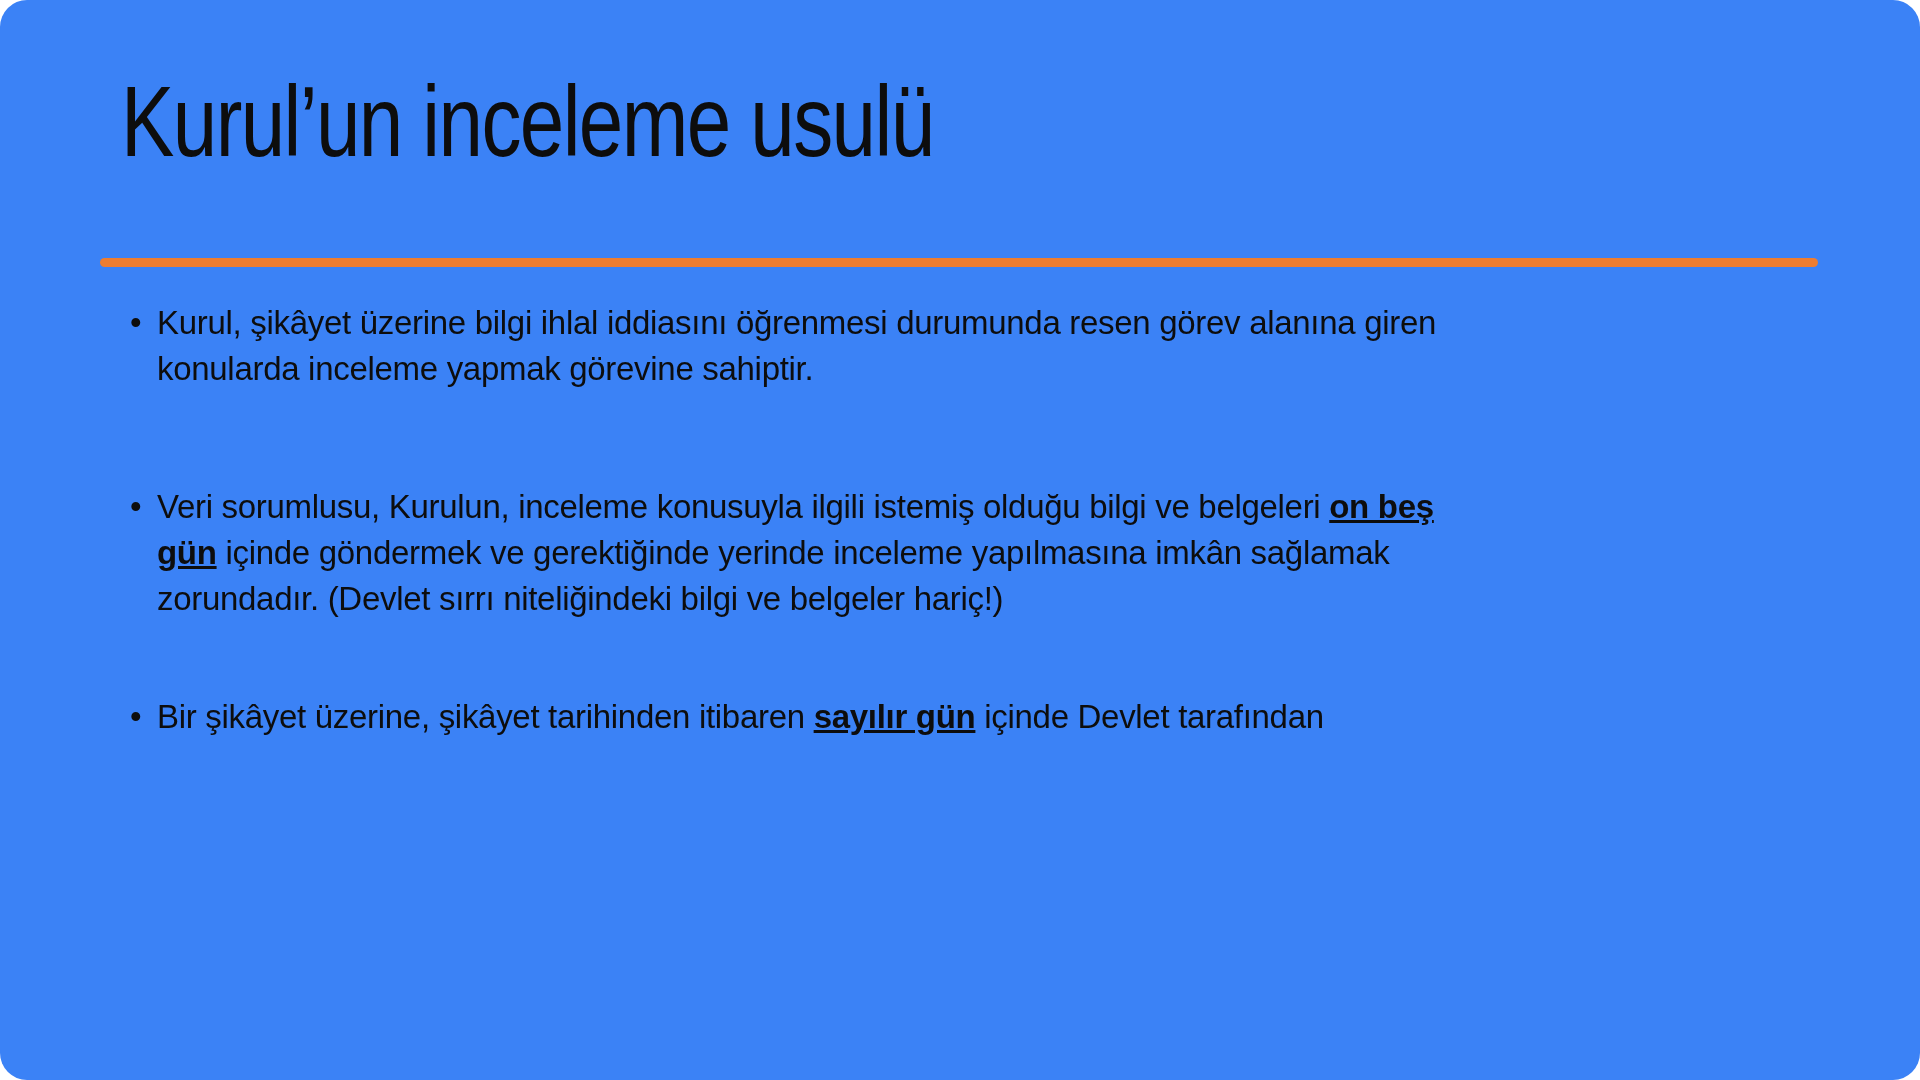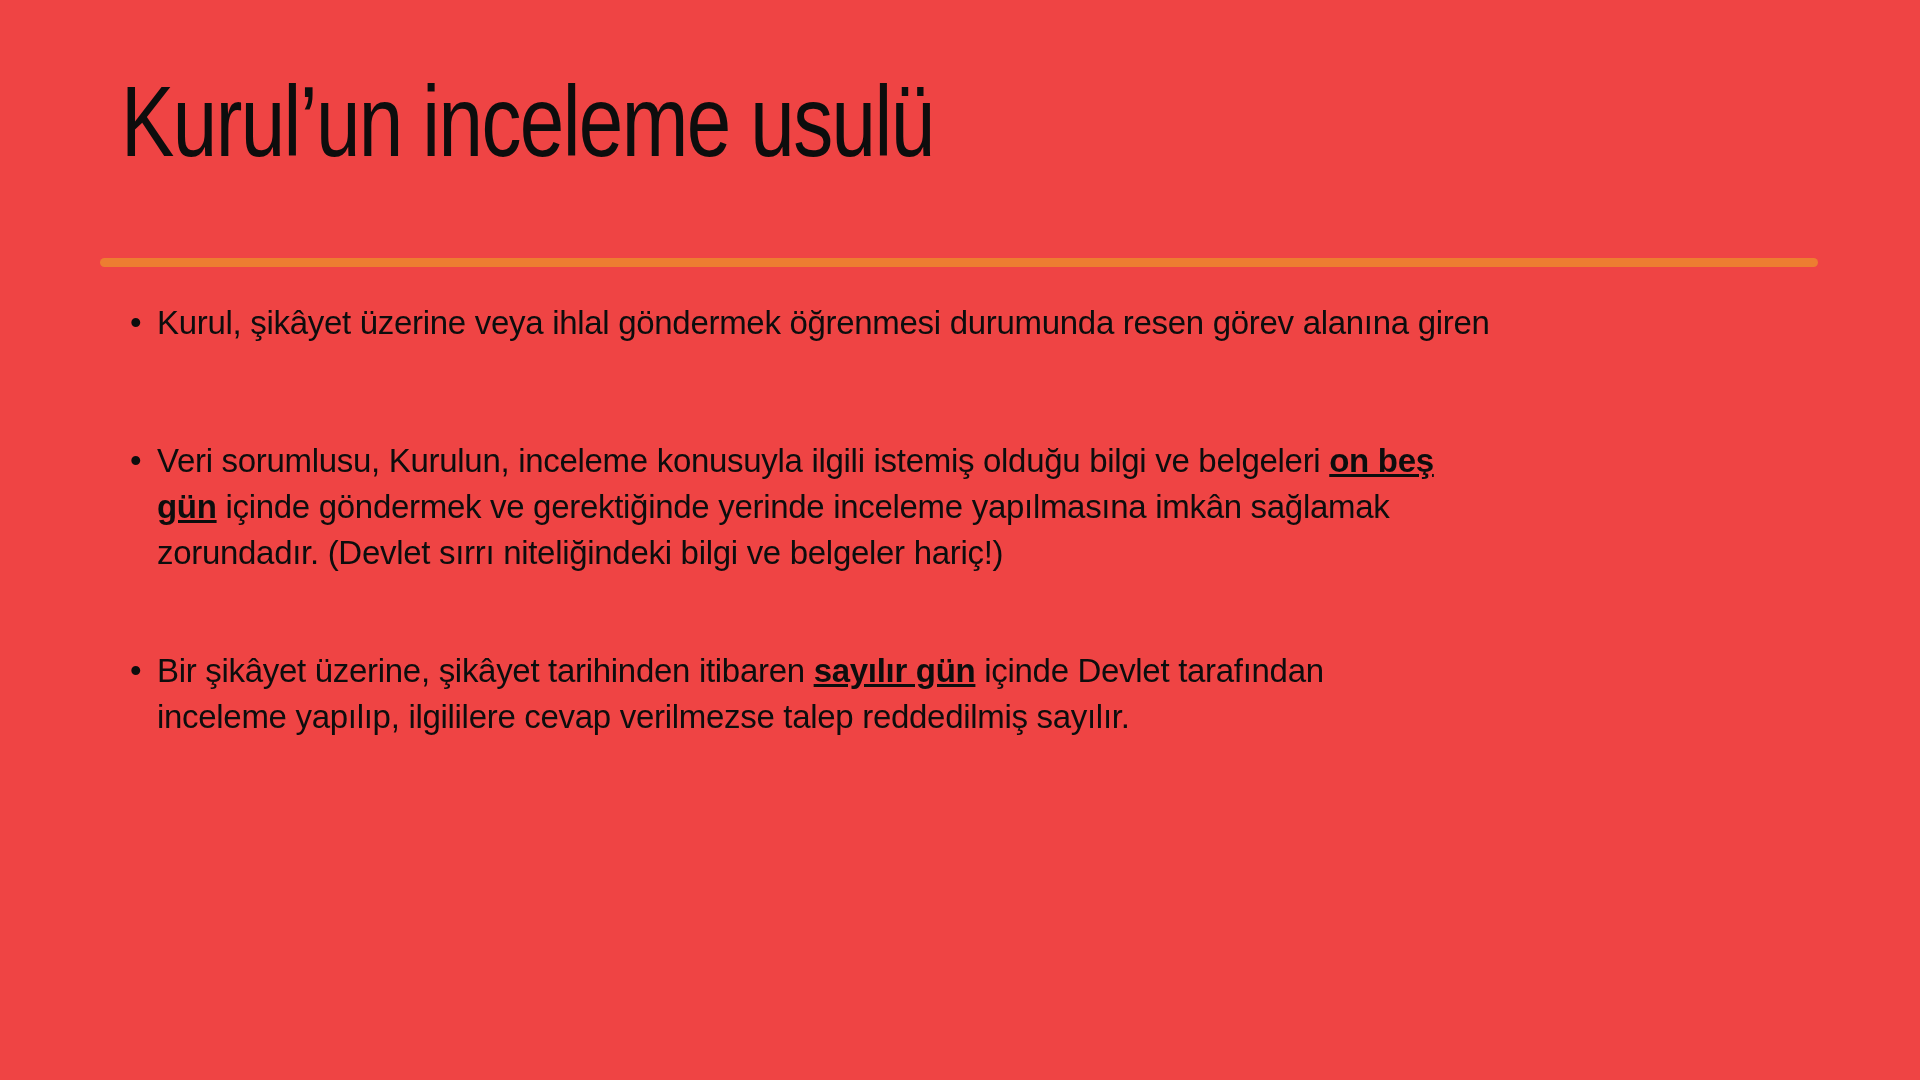--- a/index.html
+++ b/index.html
@@ -51,21 +51,21 @@
   .bullet-marker {
     position: absolute;
     left: 9px; top: 0;
     font-size: 33px;
   }
   .bold-run { font-weight: 700; text-decoration: underline; }
 </style>
 </head>
 <body>
 
-<div class="slide" style="background: #ef4444;">
+<div class="slide" style="background: #3b82f6; border-radius: 27px;">
   <h1 class="slide-title" style="color: rgb(13, 13, 13);">Kurul’un inceleme usulü</h1>
   <div class="accent-rule" style="background: rgb(237, 125, 49);"></div>
   <ul class="bullet-list" id="bullet-list">
-      <li class="bullet-item" style="color: rgb(13, 13, 13);"><span class="bullet-marker">•</span><span><span>Kurul, şikâyet üzerine veya ihlal göndermek öğrenmesi durumunda resen görev alanına giren</span><br></span></li>
+      <li class="bullet-item" style="color: rgb(13, 13, 13);"><span class="bullet-marker">•</span><span><span>Kurul, şikâyet üzerine bilgi ihlal iddiasını öğrenmesi durumunda resen görev alanına giren</span><br><span>konularda inceleme yapmak görevine sahiptir.</span></span></li>
       <li class="bullet-item" style="color: rgb(13, 13, 13);"><span class="bullet-marker">•</span><span><span>Veri sorumlusu, Kurulun, inceleme konusuyla ilgili istemiş olduğu bilgi ve belgeleri </span><span class="bold-run">on beş</span><br><span class="bold-run">gün</span><span> içinde göndermek ve gerektiğinde yerinde inceleme yapılmasına imkân sağlamak</span><br><span>zorundadır. (Devlet sırrı niteliğindeki bilgi ve belgeler hariç!)</span></span></li>
-      <li class="bullet-item" style="color: rgb(13, 13, 13);"><span class="bullet-marker">•</span><span><span>Bir şikâyet üzerine, şikâyet tarihinden itibaren </span><span class="bold-run">sayılır gün</span><span> içinde Devlet tarafından</span><br><span>inceleme yapılıp, ilgililere cevap verilmezse talep reddedilmiş sayılır.</span></span></li>
+      <li class="bullet-item" style="color: rgb(13, 13, 13);"><span class="bullet-marker">•</span><span><span>Bir şikâyet üzerine, şikâyet tarihinden itibaren </span><span class="bold-run">sayılır gün</span><span> içinde Devlet tarafından</span><br></span></li>
     </ul>
 </div>
 
 </body></html>

